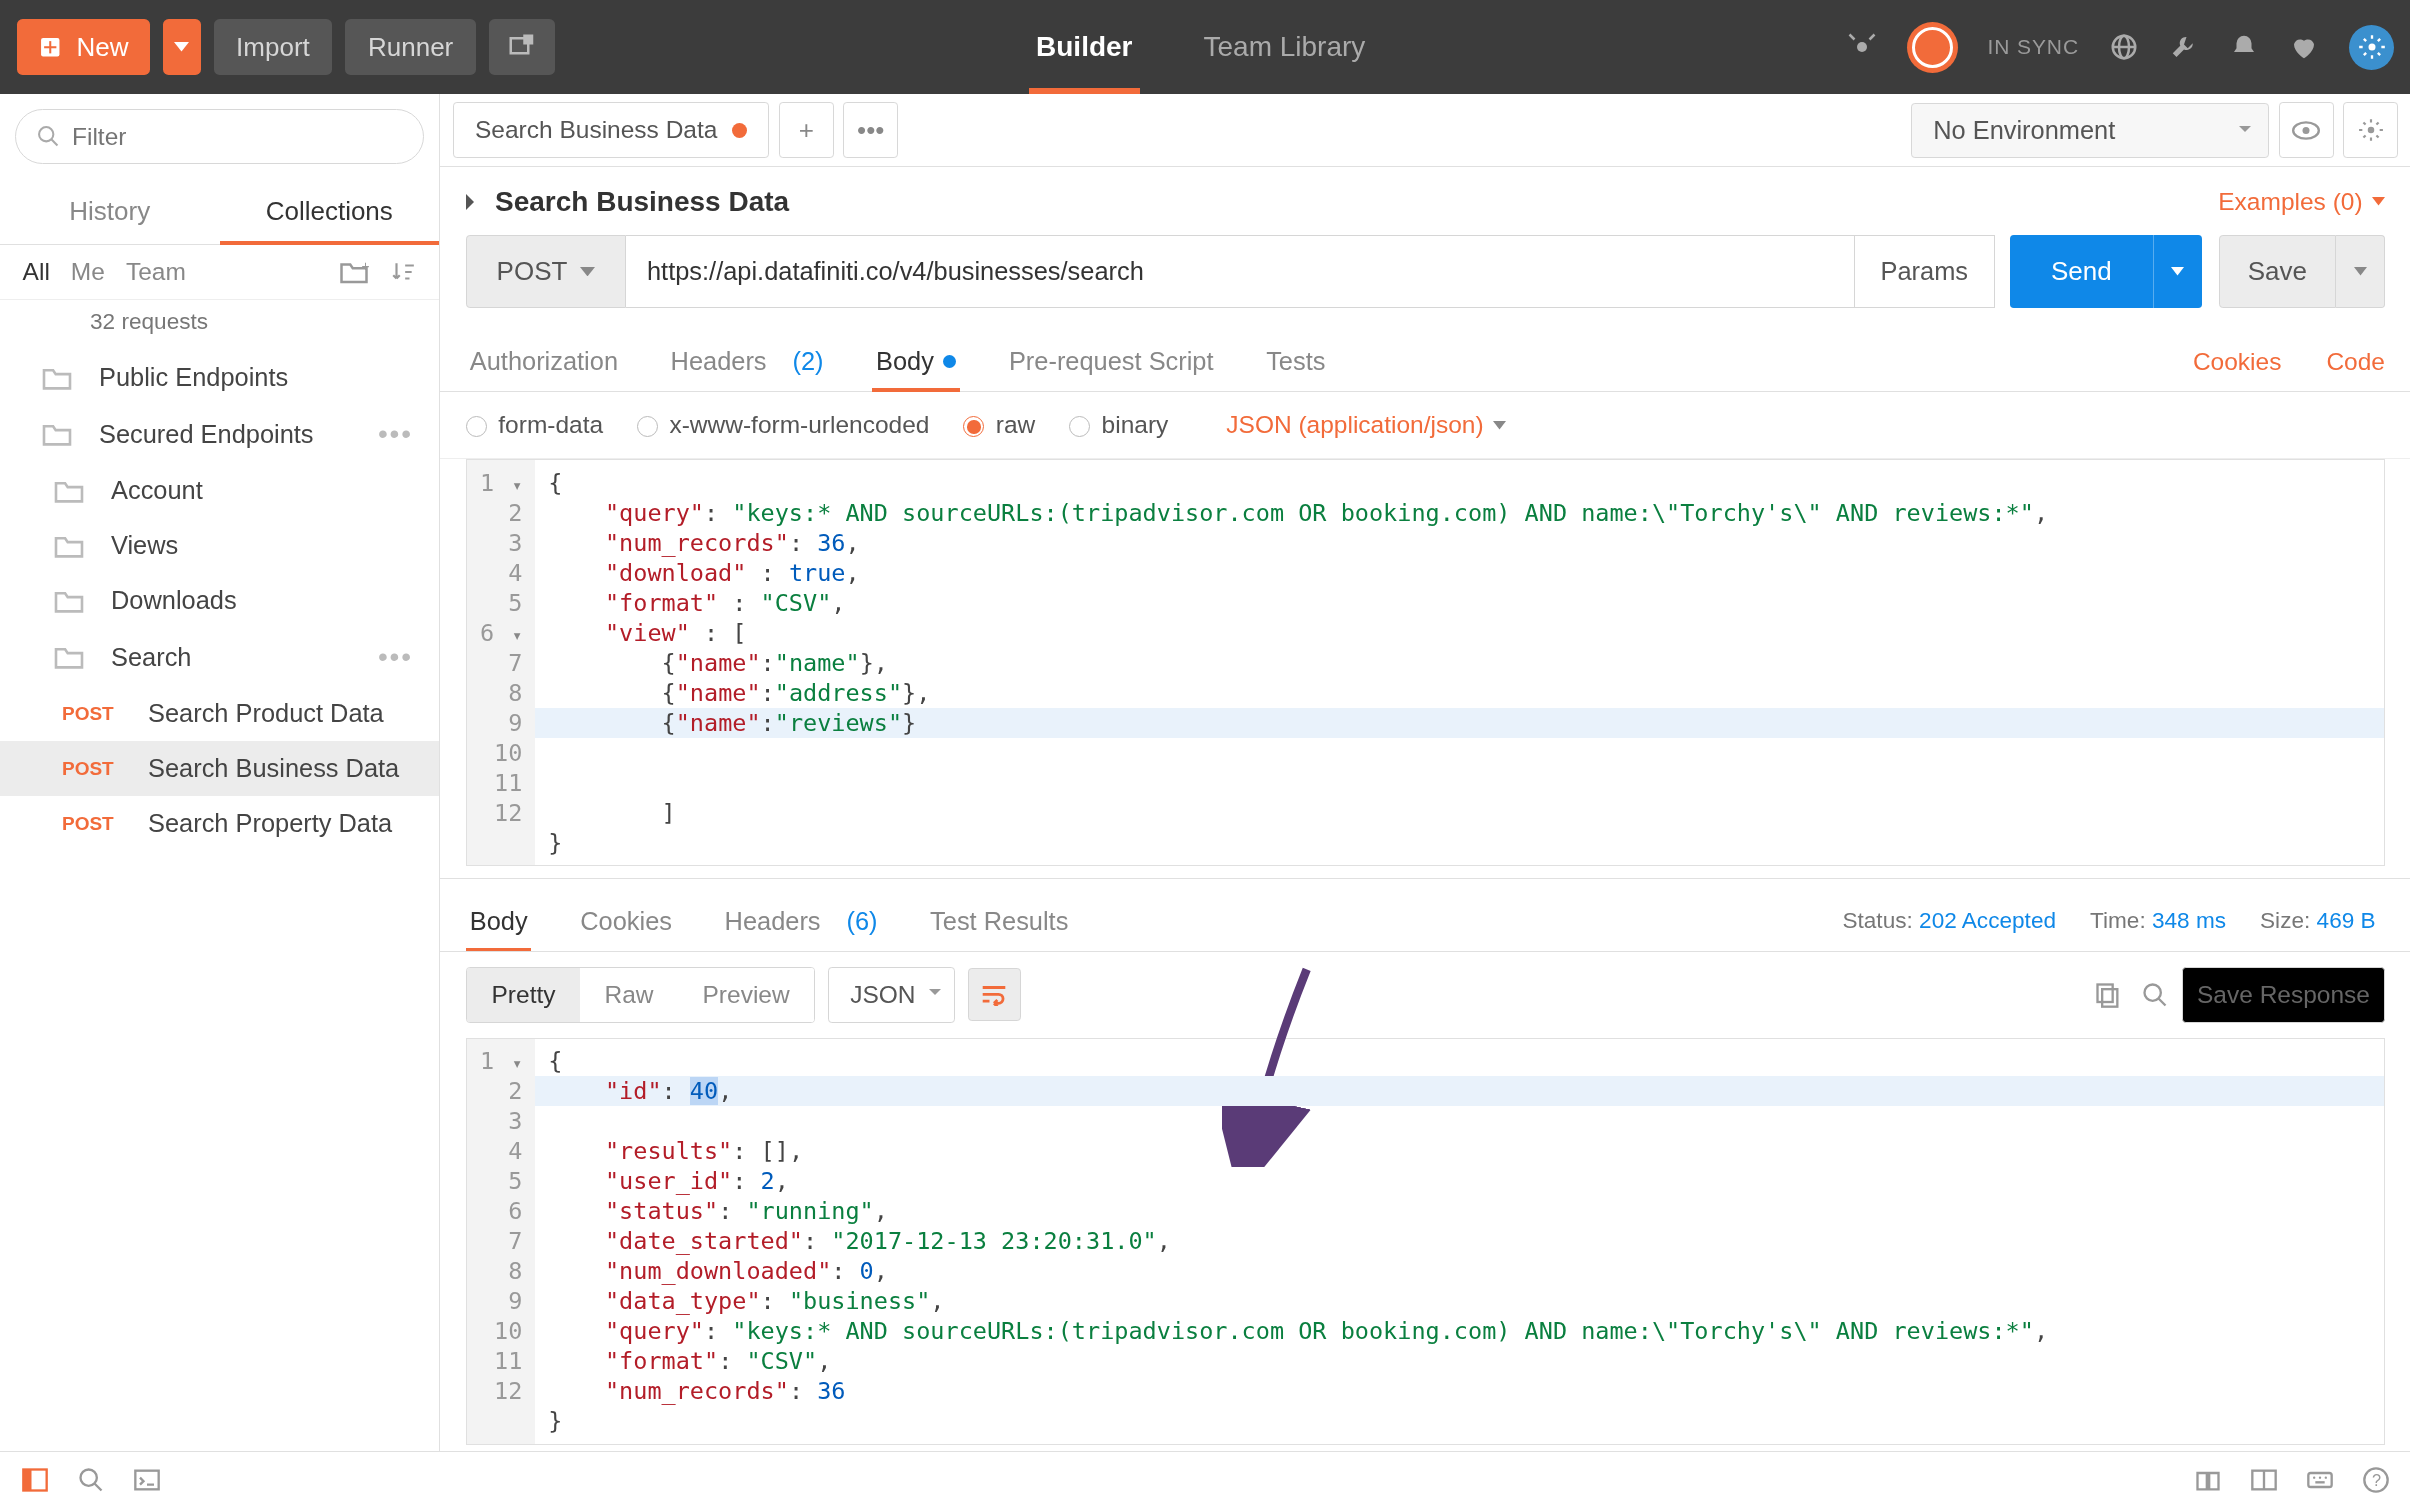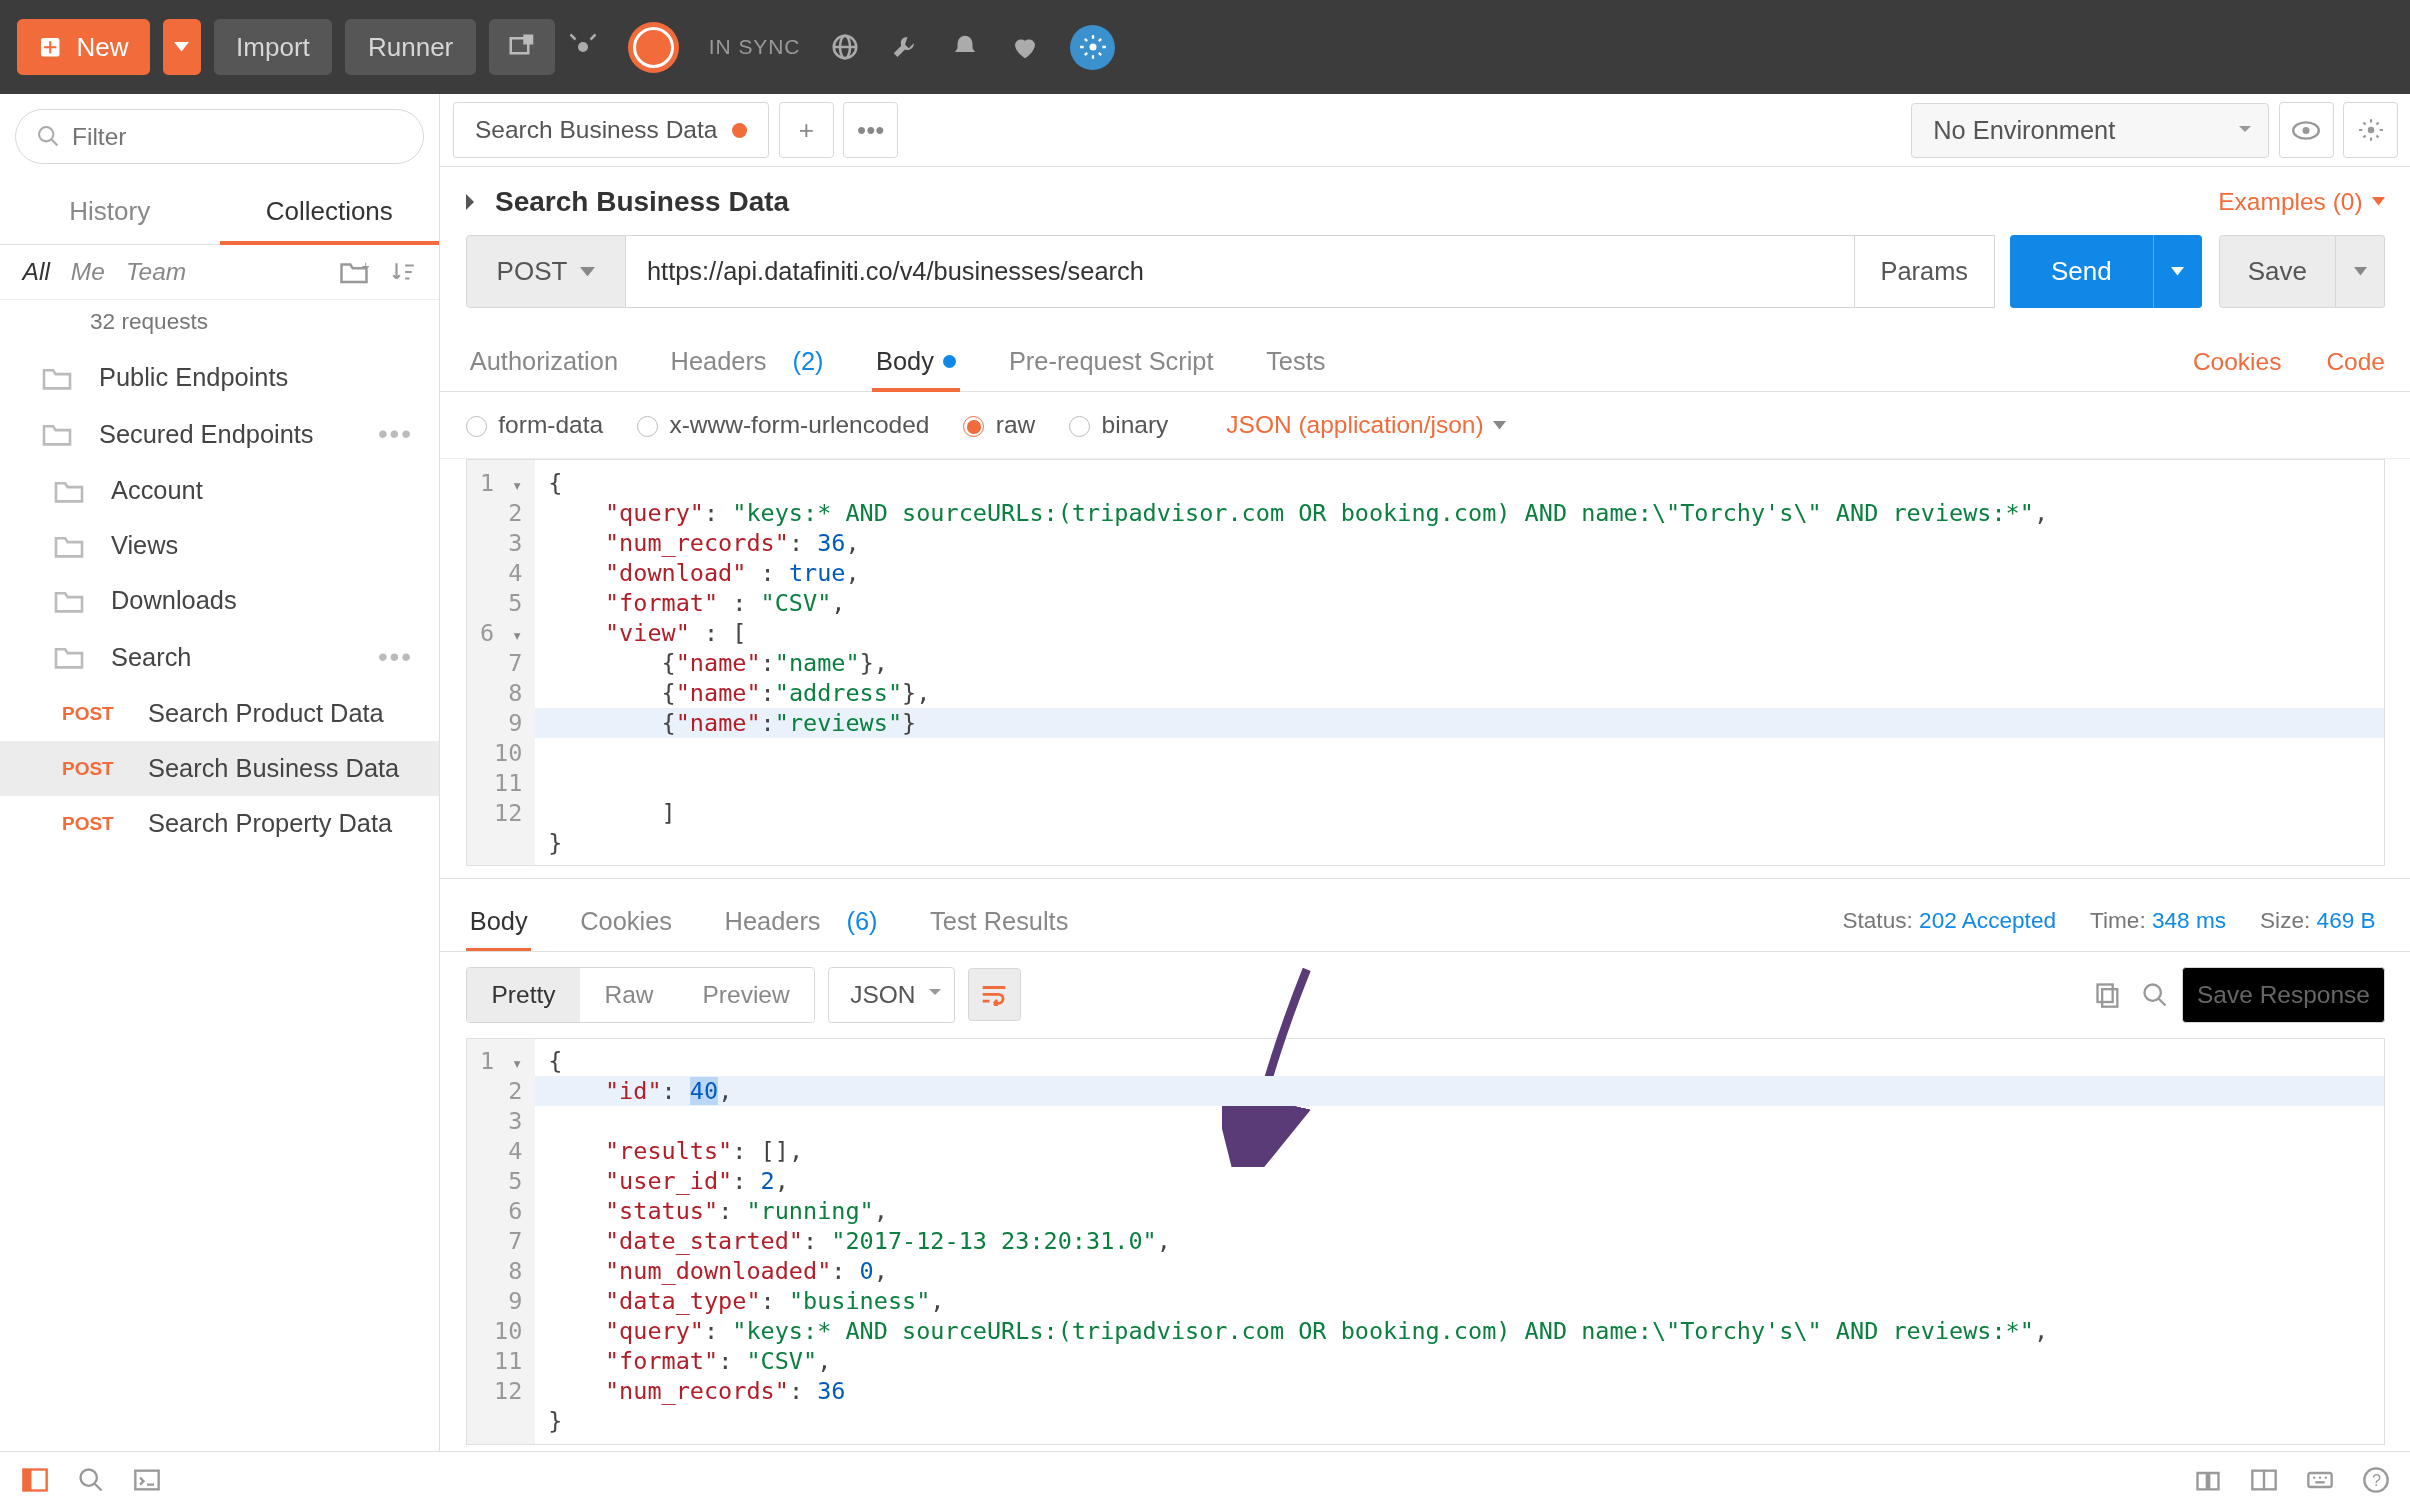--- a/index.html
+++ b/index.html
@@ -30,21 +30,21 @@
 
 .sidebar { width: 440px; border-right:0.9px solid #e0e0e0; display:flex; flex-direction:column; background:#fff; }
 .filter-wrap { padding: 15px; }
 .filter-input { width:100%; height:55px; border:0.9px solid #d8d8d8; border-radius:28px; padding: 0 22.6px 0 56px; font-size:24.5px; color:#888; background:#fff; }
 .filter-box { position:relative; }
 .filter-box svg { position:absolute; left:21px; top:15px; width:24.5px; height:24.5px; fill:#aaa; }
 .side-tabs { display:flex; border-bottom:0.9px solid #e0e0e0; height:66px; }
 .side-tab { flex:1; display:flex;align-items:center;justify-content:center; font-size:26px; color:#888; position:relative; }
 .side-tab.active { color:#333; font-weight:500; }
 .side-tab.active::after { content:""; position:absolute;left:0;right:0;bottom:-0.9px;height:3.8px;background:#f26b3a; }
-.side-scope { display:flex; align-items:center; gap:21px; padding: 13px 22.6px; border-bottom:0.9px solid #eee; color:#888; font-size:24.5px;font-style:italic; }
+.side-scope { display:flex; align-items:center; gap:21px; padding: 13px 22.6px; border-bottom:0.9px solid #eee; color:#888; font-size:24.5px; }
 .side-scope .active-scope { color:#333; }
 .side-scope .spacer { flex:1; }
 .collection-list { flex:1; overflow:auto; }
 .coll-header { padding: 9.4px 26px 15px 90px; color:#777; font-size:22.6px; }
 .coll-item { display:flex; align-items:center; gap:26px; padding: 13px 26px; font-size:25.4px; color:#444; }
 .coll-item .folder { width:32px; height:26px; }
 .coll-item.indent1 { padding-left: 41px; }
 .coll-item.indent2 { padding-left: 53px; }
 .coll-item.active { background:#ececec; }
 .coll-item .dots { margin-left:auto; color:#bbb; font-size:28px; letter-spacing:1.9px; }
@@ -157,20 +157,24 @@
       </button>
     <button class="top-btn">Import</button>
     <button class="top-btn">Runner</button>
     <button class="top-icon-btn">
         <svg class="icon-svg" viewBox="0 0 24 24">
           <rect x="3" y="5" width="14" height="12" fill="none" stroke="#bbb" stroke-width="2"></rect>
           <rect x="13" y="2" width="8" height="8" fill="#bbb"></rect>
         </svg>
       </button>
 
+    <div class="center-tabs">
+      <div class="center-tab active">Builder</div>
+      <div class="center-tab">Team Library</div>
+    </div>
 
     <div class="right-icons">
       <svg class="icon-svg" viewBox="0 0 24 24">
           <circle cx="12" cy="12" r="4" fill="#ababab"></circle>
           <path d="M6 6 L2 2 M18 6 L22 2" stroke="#ababab" stroke-width="2"></path>
         </svg>
       <div class="sync-badge">
           <div class="sync-badge-inner"></div>
         </div>
       <span class="insync">IN SYNC</span>

